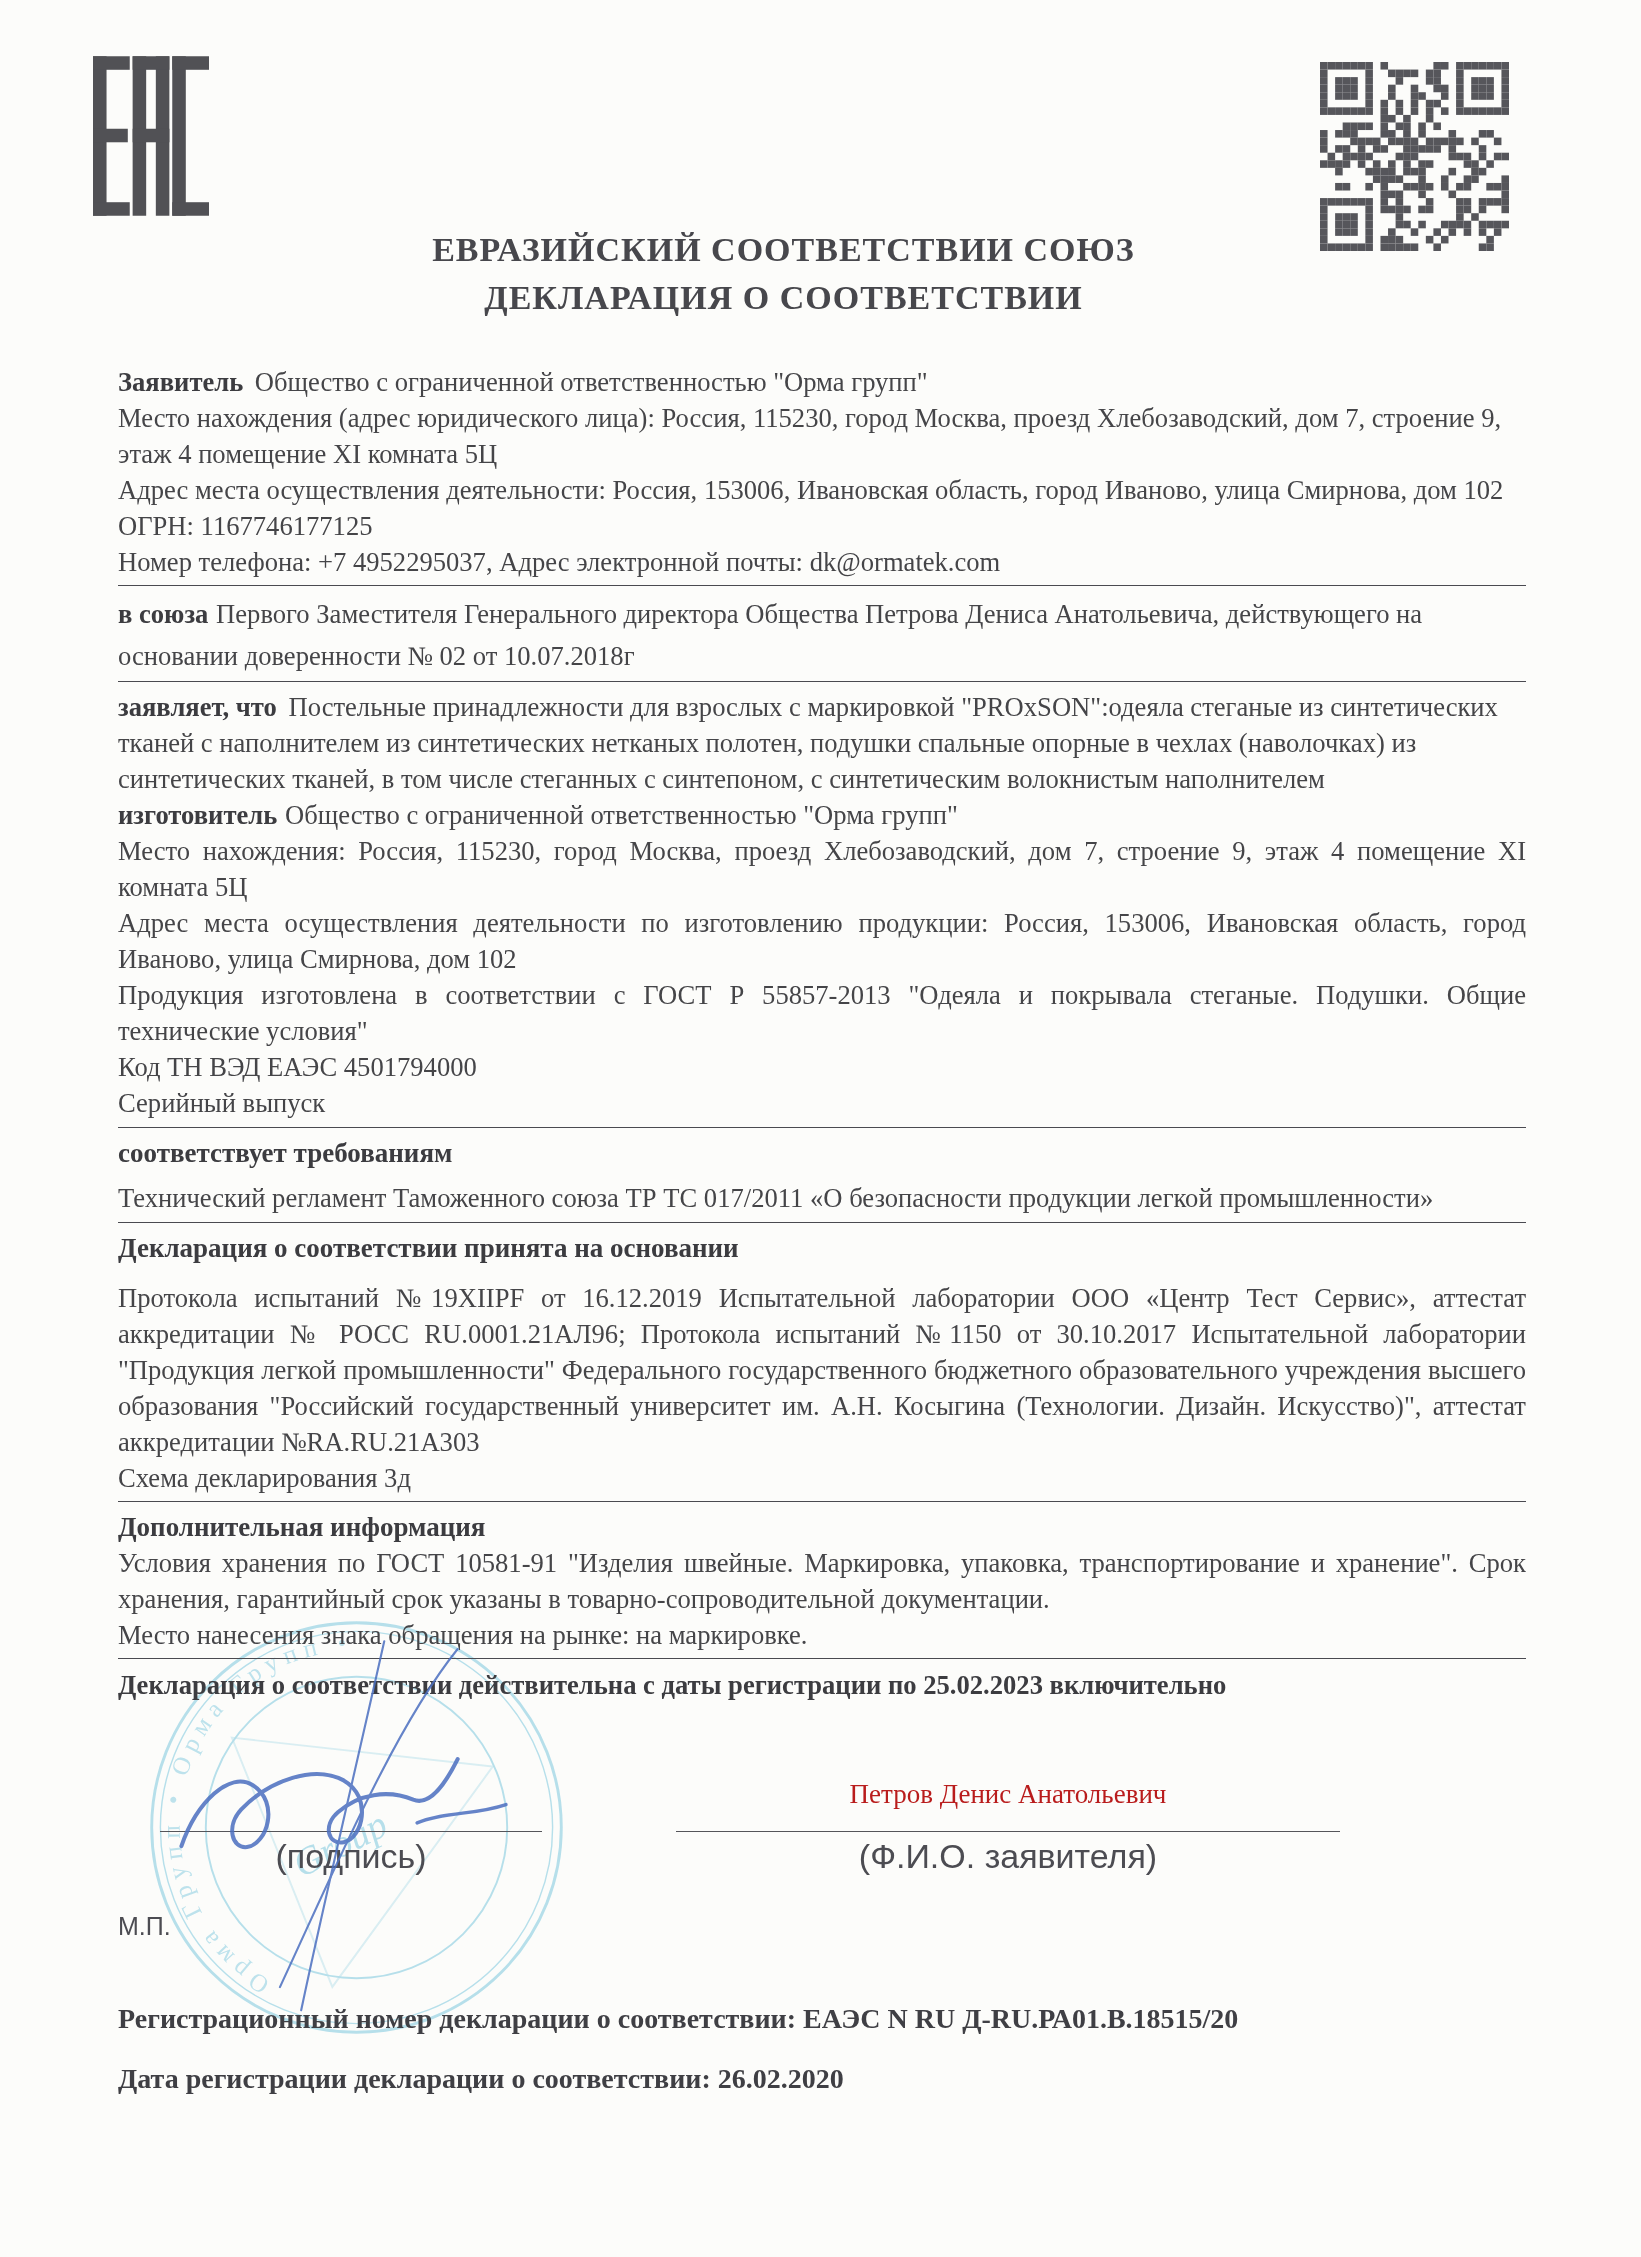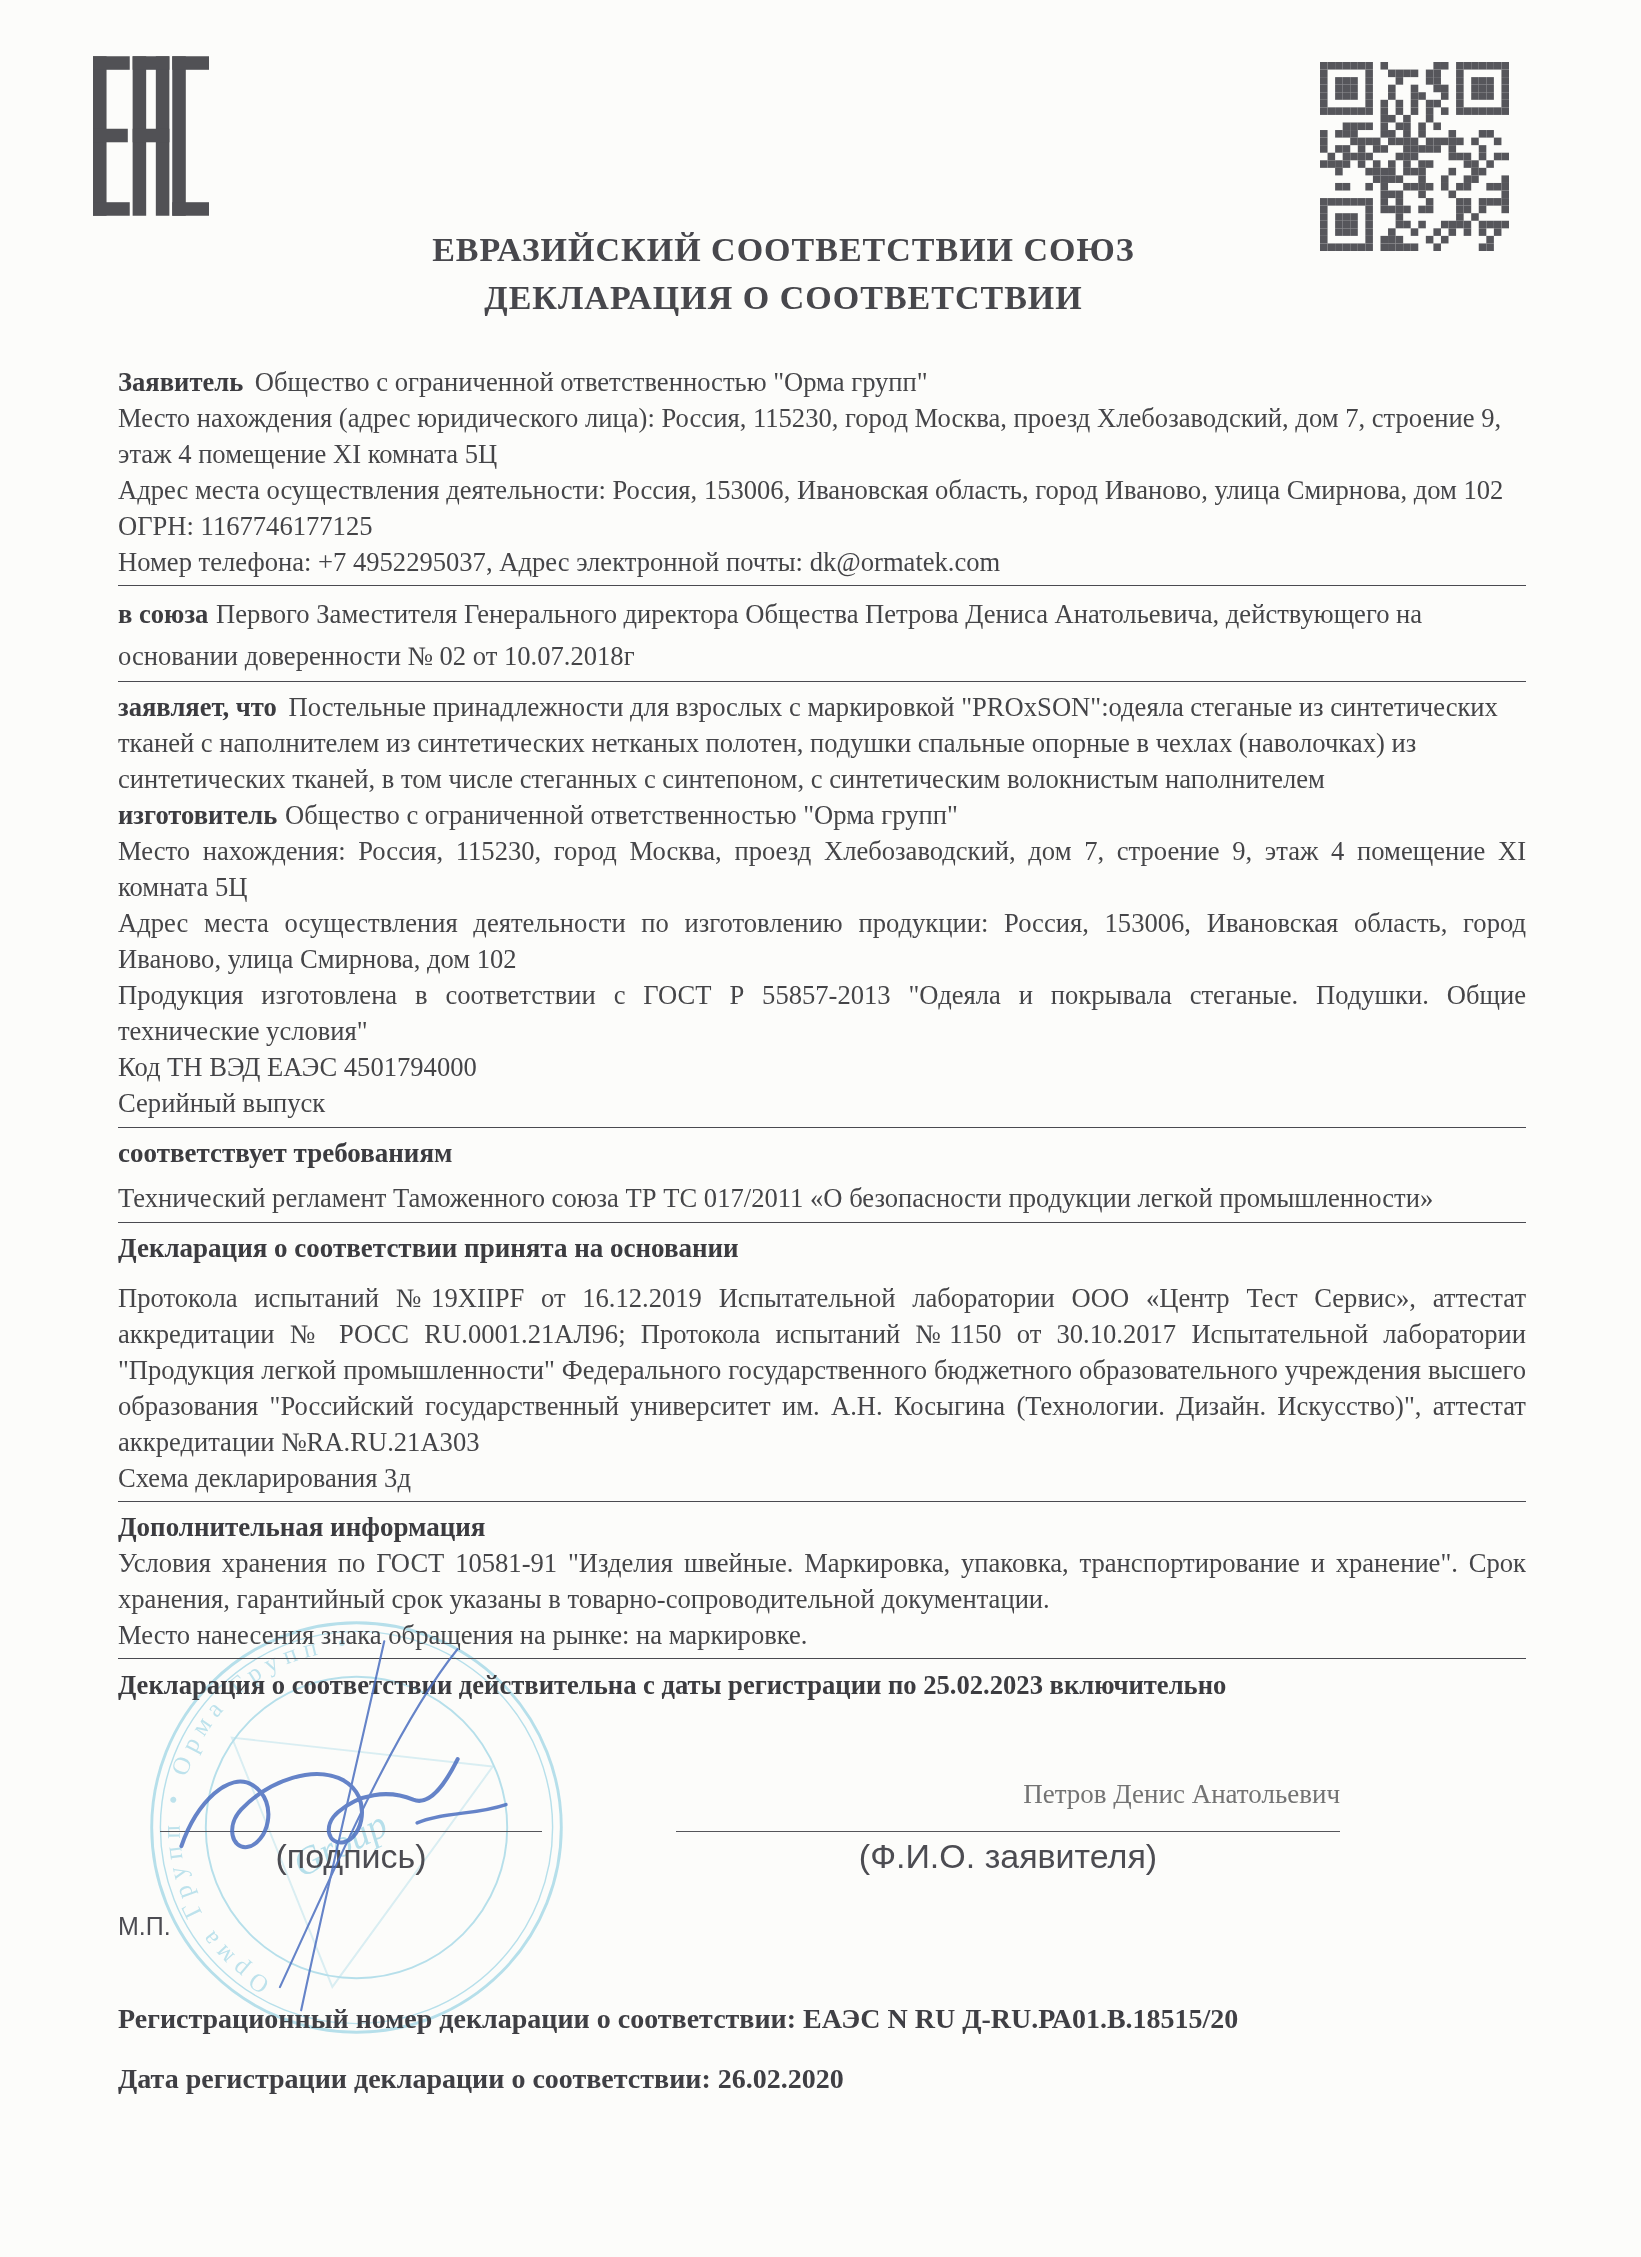--- a/index.html
+++ b/index.html
@@ -26,21 +26,21 @@
   .j{text-align:justify;}
   .rule{border:0;border-top:1.9px solid #4a4a50;margin:4.8px 0 6.8px 0;}
   .sp2{margin-top:1.9px;} .sp6{margin-top:5.8px;} .sp10{margin-top:9.7px;} .sp14{margin-top:13.5px;}
   .rep{line-height:42px;}
   .validity{font-weight:bold;color:#3c3c40;line-height:39px;}
   
   .sigrow{position:relative;height:127px;margin-top:41px;}
   .sigline{position:absolute;border-top:1.9px solid #55555a;}
   .sigcap{position:absolute;text-align:center;font-family:"Liberation Sans",sans-serif;
           font-size:34px;color:#4c4c52;}
-  .signame{position:absolute;text-align:right;font-size:27px;color:#737373;}
+  .signame{position:absolute;text-align:center;font-size:27px;color:#b91c1c;}
   .mp{font-family:"Liberation Sans",sans-serif;font-size:25px;color:#4c4c52;
       margin-top:39px;}
   .reg{font-weight:bold;font-size:28px;color:#3f3f44;margin-top:60px;line-height:35px;}
   .reg2{margin-top:25px;}
   
   .stamp{position:absolute;left:143px;top:1614px;width:427px;height:427px;z-index:1;opacity:.55;}
   .ink{position:absolute;left:135px;top:1593px;width:541px;height:454px;z-index:3;pointer-events:none;}
 </style>
 </head>
 <body>

